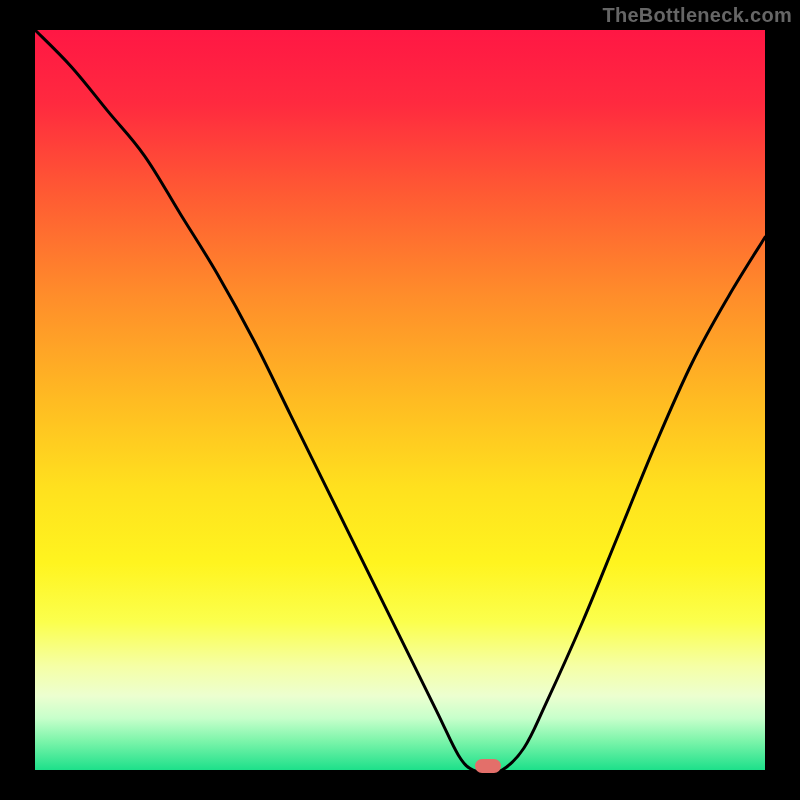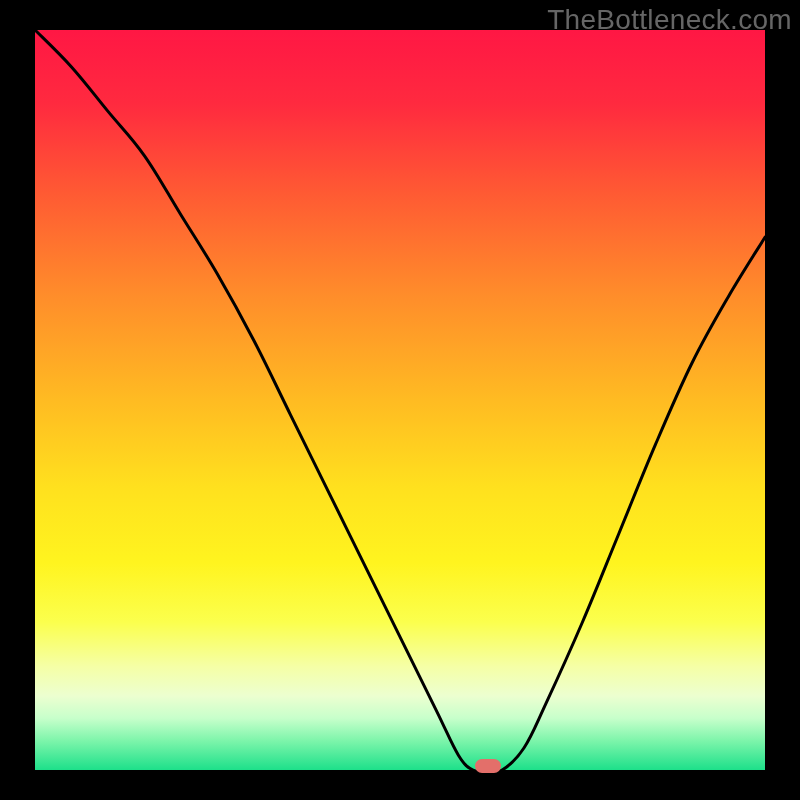--- a/index.html
+++ b/index.html
@@ -15,22 +15,22 @@
     position: relative;
     width: 800px;
     height: 800px;
     background: #000;
   }
   .watermark {
     position: absolute;
     top: 4px;
     right: 8px;
     color: #666;
-    font-size: 28px;
-    font-weight: 400;
+    font-size: 20px;
+    font-weight: 700;
     letter-spacing: 0.3px;
     z-index: 10;
   }
   .plot {
     position: absolute;
     left: 35px;
     top: 30px;
     width: 730px;
     height: 740px;
   }

